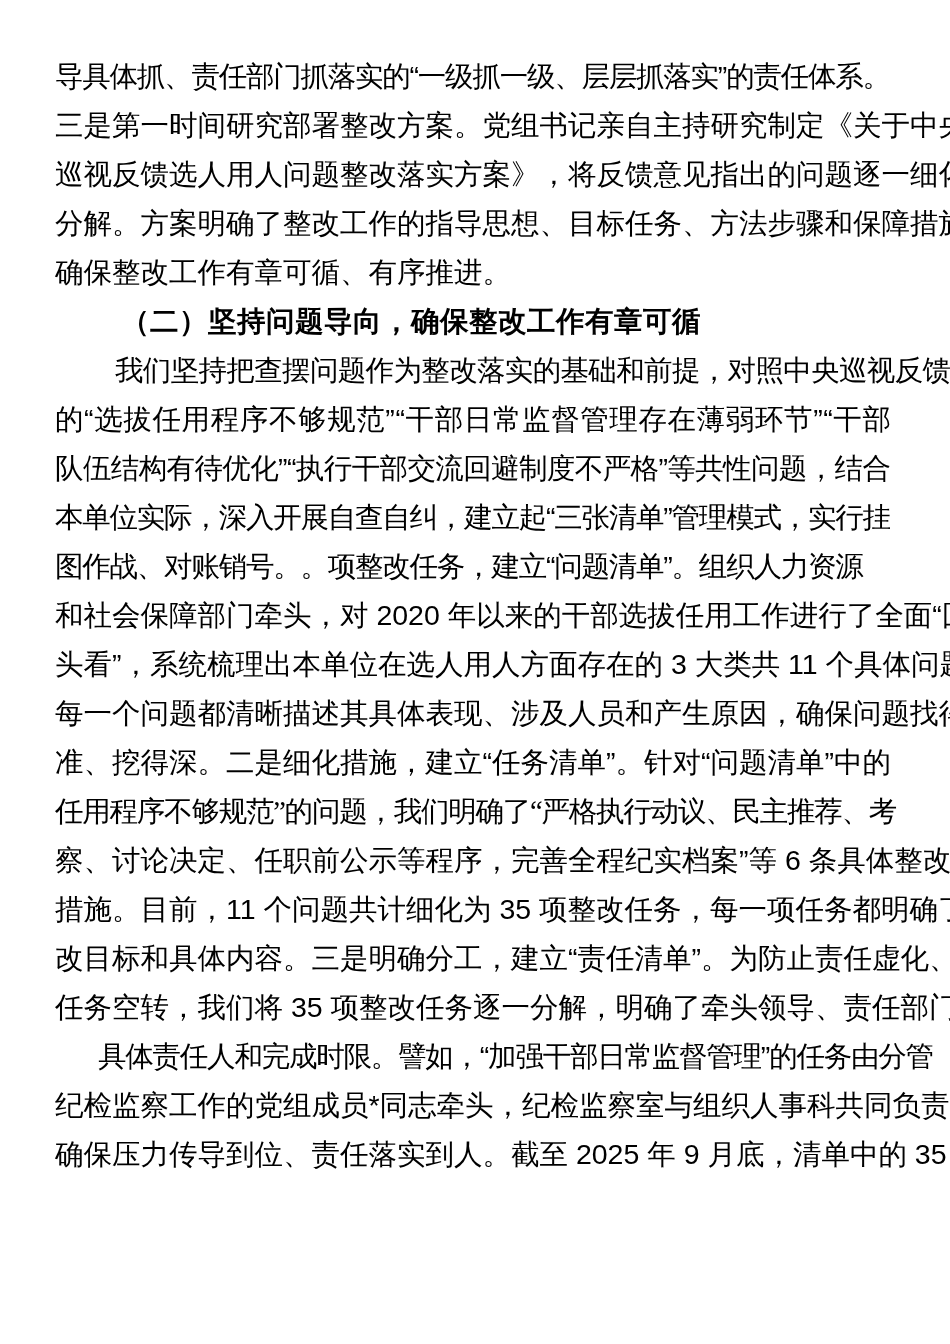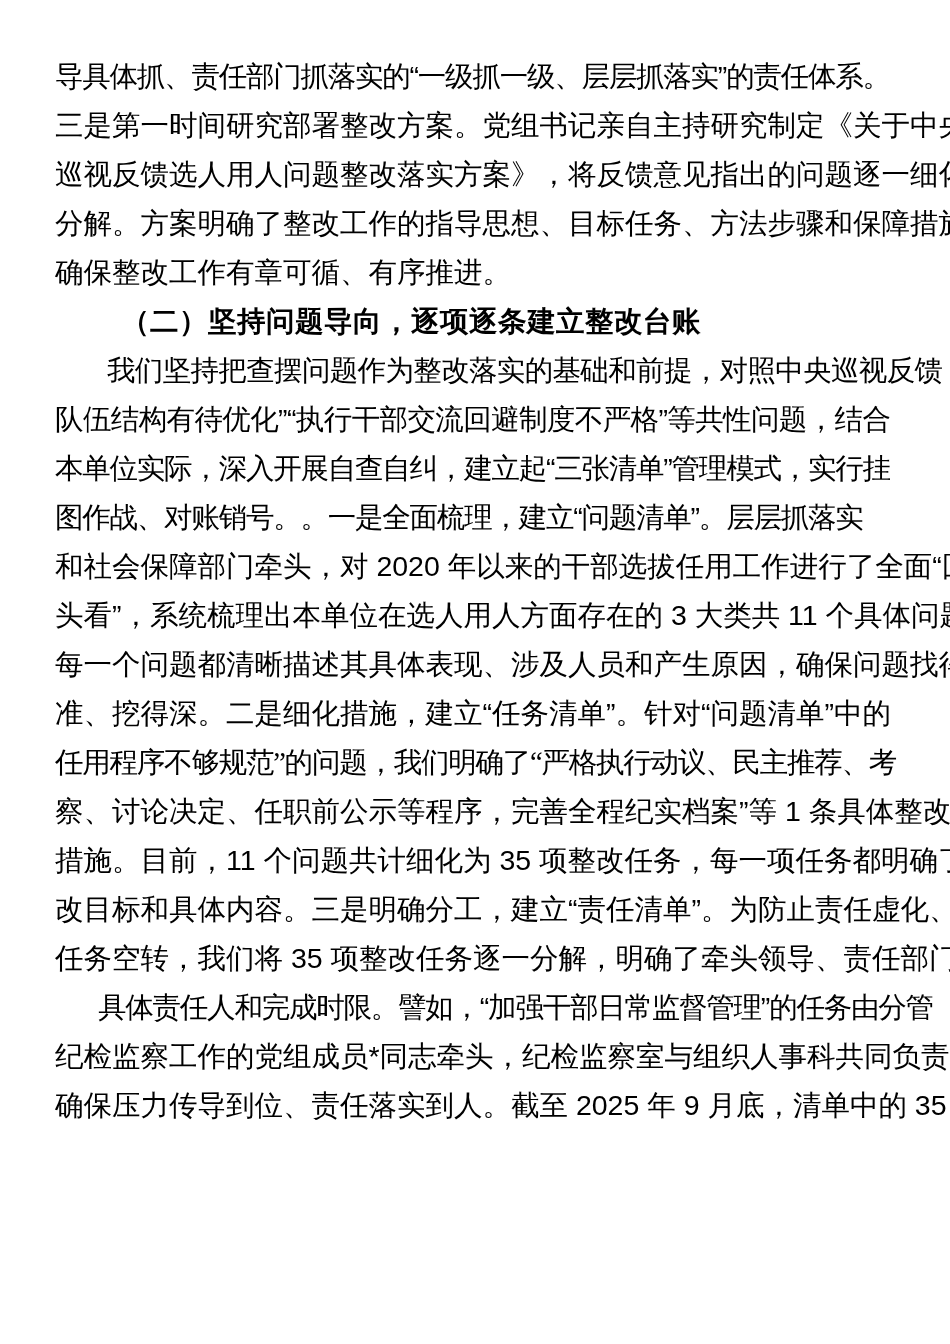--- a/index.html
+++ b/index.html
@@ -84,38 +84,41 @@
 
     <div class="line justify">
       <span class="seg">分解。方案明确了整改工作的指导思想、目标任务、方法步骤和保障措施，</span><span class="gap"></span>
     </div>
 
     <div class="line flush">
       <span class="seg">确保整改工作有章可循、有序推进。</span>
     </div>
 
     <div class="line heading">
-      <span class="seg">（二）坚持问题导向，逐项逐条建立整改台账</span>
+      <span class="seg">（二）坚持问题导向，确保整改工作有章可循</span>
     </div>
 
     <div class="line indent">
-      <span class="seg" style="letter-spacing: -0.655px;">我们坚持把查摆问题作为整改落实的基础和前提，对照中央巡视反馈</span><span class="gap"></span>
+      <span class="seg" style="letter-spacing: -0.655px; margin-left: 8px;">我们坚持把查摆问题作为整改落实的基础和前提，对照中央巡视反馈</span><span class="gap"></span>
     </div>
 
+    <div class="line justify">
+      <span class="seg" style="letter-spacing: 0.614px;">的“选拔任用程序不够规范”“干部日常监督管理存在薄弱环节”“干部</span><span class="gap"></span>
+    </div>
 
     <div class="line justify">
       <span class="seg" style="letter-spacing: -0.612px;">队伍结构有待优化”“执行干部交流回避制度不严格”等共性问题，结合</span><span class="gap"></span>
     </div>
 
     <div class="line justify">
       <span class="seg" style="letter-spacing: -1.225px;">本单位实际，深入开展自查自纠，建立起“三张清单”管理模式，实行挂</span><span class="gap"></span>
     </div>
 
     <div class="line justify">
-      <span class="seg" style="letter-spacing: -1.225px;">图作战、对账销号。。一是全面梳理，建立“问题清单”。层层抓落实</span><span class="gap"></span>
+      <span class="seg" style="letter-spacing: -1.225px;">图作战、对账销号。。项整改任务，建立“问题清单”。组织人力资源</span><span class="gap"></span>
     </div>
 
     <div class="line justify">
       <span class="seg">和社会保障部门牵头，对 2020 年以来的干部选拔任用工作进行了全面“回</span><span class="gap"></span>
     </div>
 
     <div class="line justify">
       <span class="seg">头看”，系统梳理出本单位在选人用人方面存在的 3 大类共 11 个具体问题。</span><span class="gap"></span>
     </div>
 
@@ -126,21 +129,21 @@
     <div class="line justify">
       <span class="seg" style="letter-spacing: 0.001px;">准、挖得深。二是细化措施，建立“任务清单”。针对“问题清单”中的</span><span class="gap"></span>
     </div>
 
 
     <div class="line justify">
       <span class="seg" style="letter-spacing: -1.225px; font-family: Liberation Serif, serif;">任用程序不够规范”的问题，我们明确了“严格执行动议、民主推荐、考</span><span class="gap"></span>
     </div>
 
     <div class="line justify">
-      <span class="seg">察、讨论决定、任职前公示等程序，完善全程纪实档案”等 1 条具体整改</span><span class="gap"></span>
+      <span class="seg">察、讨论决定、任职前公示等程序，完善全程纪实档案”等 6 条具体整改</span><span class="gap"></span>
     </div>
 
     <div class="line justify">
       <span class="seg">措施。目前，11 个问题共计细化为 35 项整改任务，每一项任务都明确了整</span><span class="gap"></span>
     </div>
 
     <div class="line justify">
       <span class="seg">改目标和具体内容。三是明确分工，建立“责任清单”。为防止责任虚化、</span><span class="gap"></span>
     </div>
 

